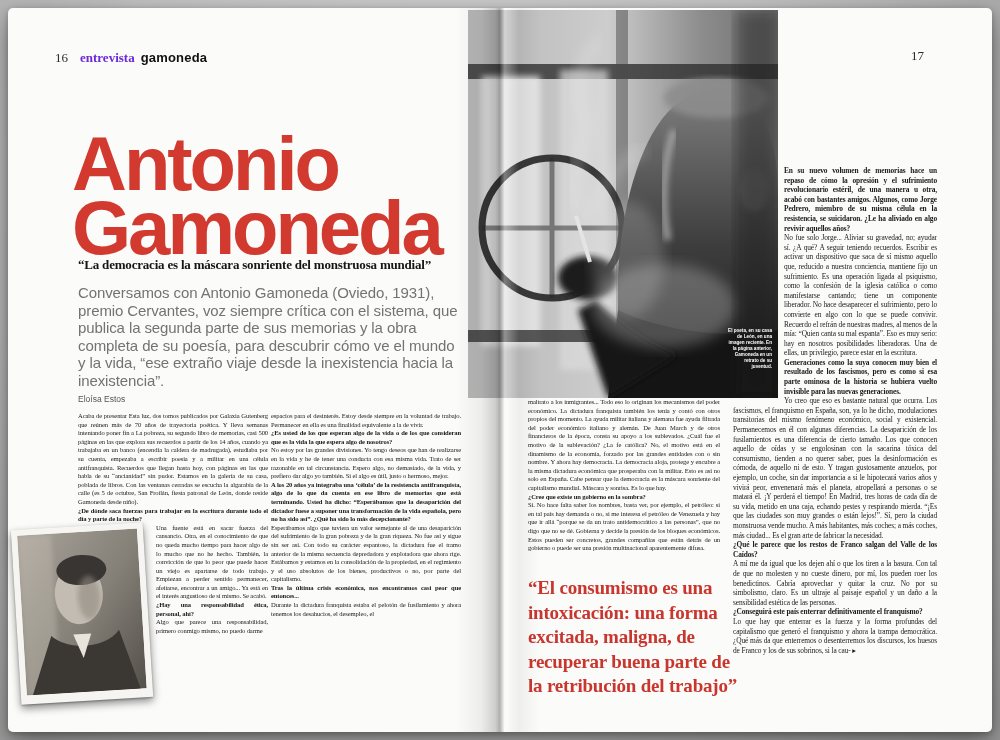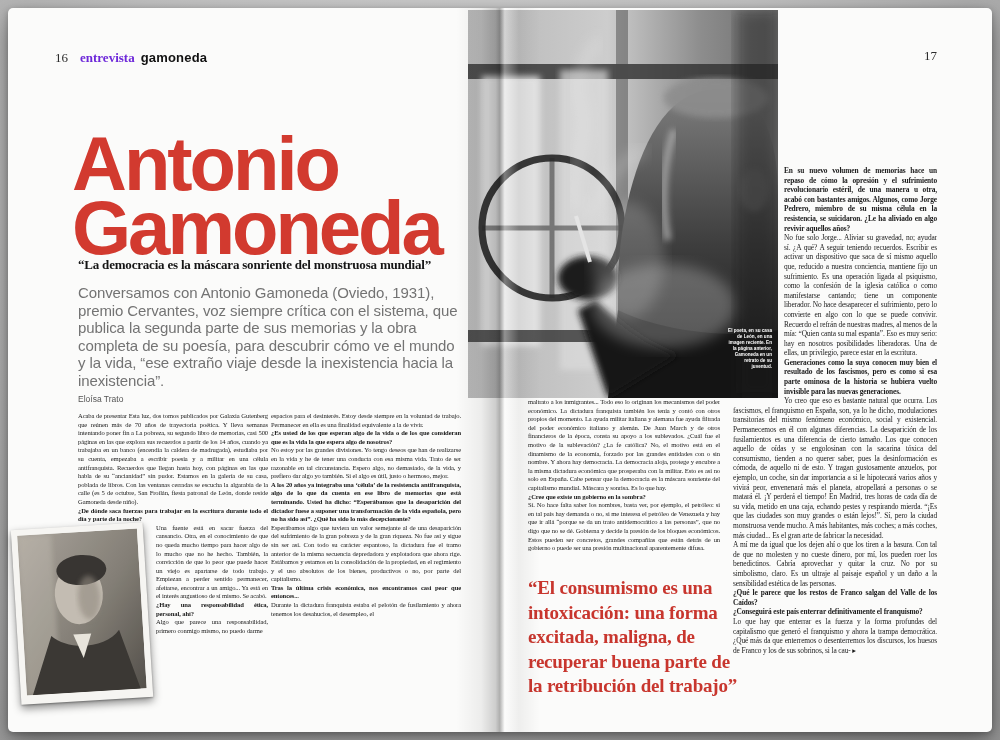--- a/index.html
+++ b/index.html
@@ -8,21 +8,21 @@
   .spread{position:absolute;left:8px;top:8px;width:984px;height:724px;background:#fbfbfa;
     border-radius:5px;box-shadow:0 10px 28px rgba(0,0,0,.4), 0 2px 6px rgba(0,0,0,.25);}
   .spread *{box-sizing:border-box;}
   .gutter{position:absolute;left:448px;top:0;width:84px;height:100%;z-index:20;pointer-events:none;
     background:linear-gradient(90deg, rgba(0,0,0,0) 0%, rgba(0,0,0,.06) 30%, rgba(0,0,0,.18) 47%,
       rgba(0,0,0,.30) 52%, rgba(255,255,255,.35) 58%, rgba(0,0,0,.05) 75%, rgba(0,0,0,0) 100%);}
   .kicker{position:absolute;left:47px;top:42px;font-size:13px;z-index:2;}
   .kicker .folio{font-family:"Liberation Serif","DejaVu Serif",serif;color:#2b2b2b;margin-right:12px;}
   .kicker .kred{font-family:"Liberation Serif","DejaVu Serif",serif;font-weight:bold;color:#6d28d9;margin-right:6px;}
   .kicker .kblk{font-family:"Liberation Sans","DejaVu Sans",sans-serif;font-weight:bold;color:#111;letter-spacing:.2px;}
-  .folio-right{position:absolute;left:903px;top:40px;width:26px;text-align:right;z-index:2;
+  .folio-right{position:absolute;left:903px;top:40px;width:26px;text-align:left;z-index:2;
     font-family:"Liberation Serif","DejaVu Serif",serif;font-size:13px;color:#2b2b2b;}
   .title{position:absolute;left:64px;top:124px;z-index:2;margin:0;
     font-family:"Liberation Sans","DejaVu Sans",sans-serif;font-weight:bold;
     font-size:76px;line-height:64px;letter-spacing:-3px;color:#d23a2f;}
   .subtitle{position:absolute;left:70px;top:249px;width:400px;z-index:2;
     font-family:"Liberation Serif","DejaVu Serif",serif;font-weight:bold;
     font-size:13px;color:#151515;letter-spacing:-.2px;}
   .intro{position:absolute;left:70px;top:276px;width:386px;z-index:2;
     font-family:"Liberation Sans","DejaVu Sans",sans-serif;font-size:15px;line-height:17.6px;
     color:#737373;letter-spacing:-.1px;}
@@ -61,21 +61,21 @@
       <span class="folio">16</span><span class="kred">entrevista</span><span class="kblk">gamoneda</span>
     </div>
 
     <h1 class="title">
       <span>Antonio</span><br>
       <span>Gamoneda</span>
     </h1>
 
     <div class="subtitle">“La democracia es la máscara sonriente del monstruosa mundial”</div>
     <div class="intro">Conversamos con Antonio Gamoneda (Oviedo, 1931), premio Cervantes, voz siempre crítica con el sistema, que publica la segunda parte de sus memorias y la obra completa de su poesía, para descubrir cómo ve el mundo y la vida, “ese extraño viaje desde la inexistencia hacia la inexistencia”.</div>
-    <div class="byline">Eloísa Trato</div>
+    <div class="byline">Eloísa Estos</div>
 
     <div class="col col1">
       <div class="c1cut"></div>
     <p class="para">Acaba de presentar Esta luz, dos tomos publicados por Galaxia Gutenberg que reúnen más de 70 años de trayectoria poética. Y lleva semanas intentando poner fin a La pobreza, su segundo libro de memorias, casi 500 páginas en las que explora sus recuerdos a partir de los 14 años, cuando ya trabajaba en un banco (encendía la caldera de madrugada), estudiaba por su cuenta, empezaba a escribir poesía y a militar en una célula antifranquista. Recuerdos que llegan hasta hoy, con páginas en las que habla de su “ancianidad” sin pudor. Estamos en la galería de su casa, poblada de libros. Con las ventanas cerradas se escucha la algarabía de la calle (es 5 de octubre, San Froilán, fiesta patronal de León, donde reside Gamoneda desde niño).</p>
         <p class="para q">¿De dónde saca fuerzas para trabajar en la escritura durante todo el día y parte de la noche?</p>
         <p class="para">Una fuente está en sacar fuerza del cansancio. Otra, en el conocimiento de que no queda mucho tiempo para hacer algo de lo mucho que no he hecho. También, la convicción de que lo peor que puede hacer un viejo es apartarse de todo trabajo. Empiezan a perder sentido permanecer, afeitarse, encontrar a un amigo... Ya está en el interés angustioso de sí mismo. Se acabó.</p>
         <p class="para q">¿Hay una responsabilidad ética, personal, ahí?</p>
         <p class="para">Algo que parece una responsabilidad, primero conmigo mismo, no puedo darme</p>
       </div>
     <div class="col col2">
@@ -167,21 +167,21 @@
       </div>
 
     <div class="pullquote">“El consumismo es una intoxicación: una forma excitada, maligna, de recuperar buena parte de la retribución del trabajo”</div>
 
     <div class="col col4">
       <div class="c4cut"></div>
     <p class="para q">En su nuevo volumen de memorias hace un repaso de cómo la opresión y el sufrimiento revolucionario estéril, de una manera u otra, acabó con bastantes amigos. Algunos, como Jorge Pedrero, miembro de su misma célula en la resistencia, se suicidaron. ¿Le ha aliviado en algo revivir aquellos años?</p>
         <p class="para">No fue solo Jorge... Aliviar su gravedad, no; ayudar sí. ¿A qué? A seguir teniendo recuerdos. Escribir es activar un dispositivo que saca de sí mismo aquello que, reducido a nuestra conciencia, mantiene fijo un sufrimiento. Es una operación ligada al psiquismo, como la confesión de la iglesia católica o como manifestarse cantando; tiene un componente liberador. No hace desaparecer el sufrimiento, pero lo convierte en algo con lo que se puede convivir. Recuerdo el refrán de nuestras madres, al menos de la mía: “Quien canta su mal espanta”. Eso es muy serio: hay en nosotros posibilidades liberadoras. Una de ellas, un privilegio, parece estar en la escritura.</p>
         <p class="para q">Generaciones como la suya conocen muy bien el resultado de los fascismos, pero es como si esa parte ominosa de la historia se hubiera vuelto invisible para las nuevas generaciones.</p>
         <p class="para">Yo creo que eso es bastante natural que ocurra. Los fascismos, el franquismo en España, son, ya lo he dicho, modulaciones transitorias del mismo fenómeno económico, social y existencial. Permanecemos en él con algunas diferencias. La desaparición de los fusilamientos es una diferencia de cierto tamaño. Los que conocen aquello de oídas y se engolosinan con la sacarina tóxica del consumismo, tienden a no querer saber, pues la desinformación es cómoda, de aquello ni de esto. Y tragan gustosamente anzuelos, por ejemplo, un coche, sin dar importancia a si le hipotecará varios años y vivirá peor, envenenará más el planeta, atropellará a personas o se matará él. ¡Y perderá el tiempo! En Madrid, tres horas de cada día de su vida, metido en una caja, echando pestes y respirando mierda. “¡Es que las ciudades son muy grandes o están lejos!”. Sí, pero la ciudad monstruosa vende mucho. A más habitantes, más coches; a más coches, más ciudad... Es el gran arte de fabricar la necesidad.</p>
+        <p class="para q">¿Qué le parece que los restos de Franco salgan del Valle de los Caídos?</p>
         <p class="para">A mí me da igual que los dejen ahí o que los tiren a la basura. Con tal de que no molesten y no cueste dinero, por mí, los pueden roer los benedictinos. Cabría aprovechar y quitar la cruz. No por su simbolismo, claro. Es un ultraje al paisaje español y un daño a la sensibilidad estética de las personas.</p>
-        <p class="para q">¿Qué le parece que los restos de Franco salgan del Valle de los Caídos?</p>
         <p class="para q">¿Conseguirá este país enterrar definitivamente el franquismo?</p>
         <p class="para">Lo que hay que enterrar es la fuerza y la forma profundas del capitalismo que generó el franquismo y ahora la trampa democrática. ¿Qué más da que enterremos o desenterremos los discursos, los huesos de Franco y los de sus sobrinos, si la cau- ▸</p>
       </div>
 
     <div class="gutter"></div>
   </div>
 </div>
 
 </body></html>

